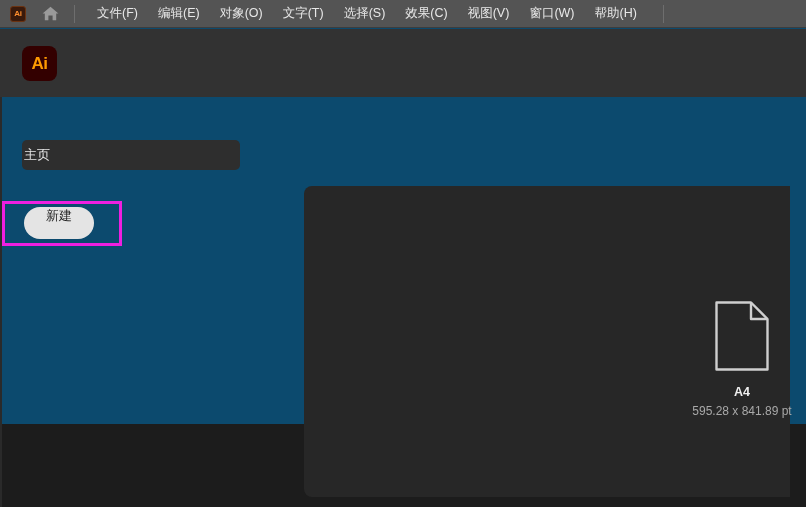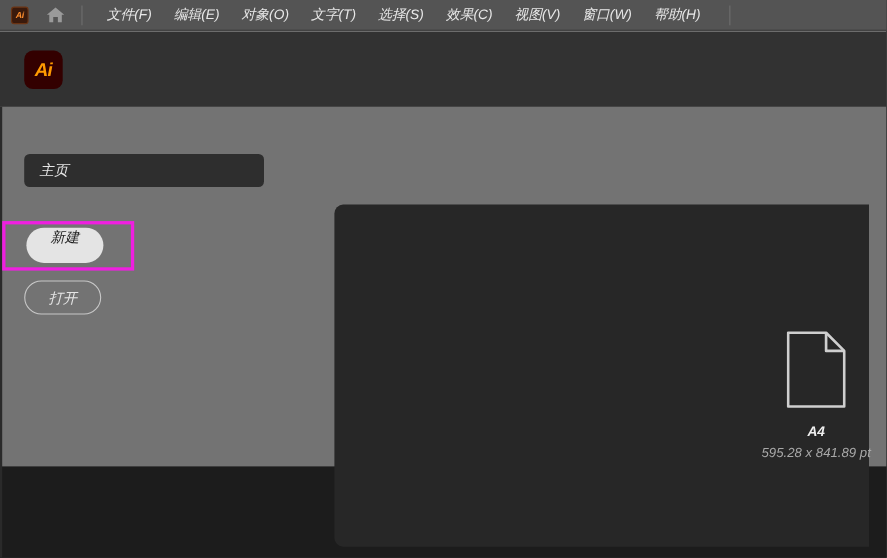--- a/index.html
+++ b/index.html
@@ -4,21 +4,21 @@
 <style>
   * { margin:0; padding:0; box-sizing:border-box; }
   html, body {
     width:806px; height:507px;
     overflow:hidden;
     background:#1c1c1c;
     font-family:"Liberation Sans","DejaVu Sans",sans-serif;
     -webkit-font-smoothing:antialiased;
   }
 
-  #app { position:relative; width:806px; height:424px; background:#737373;font-style:italic; }
+  #app { position:relative; width:806px; height:424px; background:#0c4a6e; }
 
   
   #menubar {
     position:absolute; left:0; top:0; width:806px; height:28px;
     background:#545454;
     display:flex; align-items:center;
     border-bottom:1px solid #3d3d3d;
   }
   .ai-chip {
     width:16px; height:16px; margin-left:10px;
@@ -54,21 +54,21 @@
     background:#2a2a2a;
   }
 
   
   #hometab {
     position:absolute; left:22px; top:140px;
     width:218px; height:30px;
     background:#2e2e2e; border-radius:5px;
     display:flex; align-items:center;
   }
-  #hometab .label { color:#e6e6e6; font-size:13px; margin-left:14px; }
+  #hometab .label { color:#e6e6e6; font-size:13px; margin-left:2px; }
 
   
   #newhighlight {
     position:absolute; left:2px; top:201px;
     width:120px; height:45px;
     border:3px solid #ef1fe0;
     background:transparent;
   }
   #newbtn {
     position:absolute; left:24px; top:207px;
@@ -151,23 +151,20 @@
   <div id="hometab">
     <span class="label">主页</span>
   </div>
 
   <div id="newhighlight"></div>
 
   <div id="newbtn">
     <span>新建</span>
   </div>
 
-  <div id="openbtn">
-    <span>打开</span>
-  </div>
 
   <div id="panel">
 
     <div id="preset">
 
       <div id="doc-icon">
         <svg width="54" height="70" viewBox="0 0 54 70" aria-hidden="true">
           <path d="M1.5 1.5 L36 1.5 L52.5 18 L52.5 68.5 L1.5 68.5 Z" fill="none" stroke="#cfcfcf" stroke-width="2.4" stroke-linejoin="round"></path>
           <path d="M36 1.5 L36 18 L52.5 18" fill="none" stroke="#cfcfcf" stroke-width="2.4" stroke-linejoin="round"></path>
         </svg>

